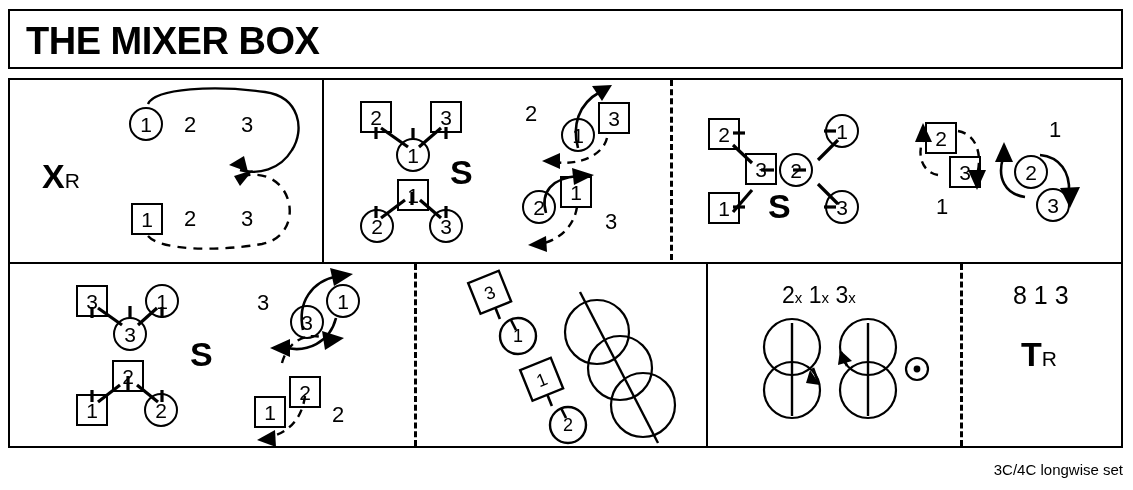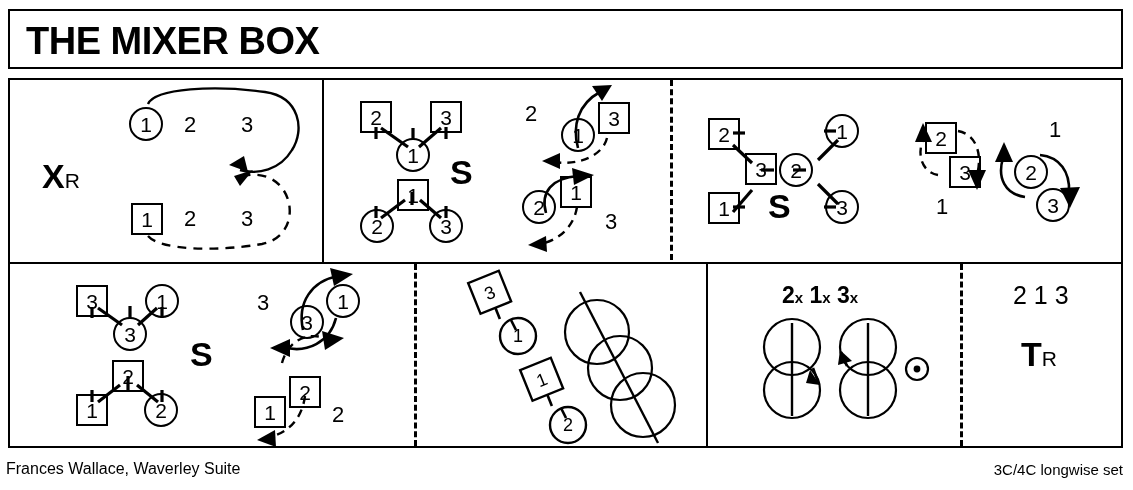--- a/index.html
+++ b/index.html
@@ -122,21 +122,20 @@
   .fig-letter .sub {
     font-size: 21px;
     font-weight: normal;
     vertical-align: baseline;
   }
   .label-txt {
     position: absolute;
     font-size: 23px;
     line-height: 1;
     white-space: nowrap;
-    font-weight: bold;
   }
   .label-txt .sub {
     font-size: 15px;
   }
   svg { overflow: visible; }
   .ov { position: absolute; left:0; top:0; pointer-events:none; }
 </style>
 </head>
 <body>
 
@@ -353,22 +352,21 @@
     <circle cx="868" cy="347" r="28" fill="none" stroke="#000" stroke-width="2.2"></circle>
     <circle cx="868" cy="390" r="28" fill="none" stroke="#000" stroke-width="2.2"></circle>
     <line x1="868" y1="323" x2="868" y2="416" stroke="#000" stroke-width="2.4"></line>
     <path d="M841,352 L847,366" stroke="#000" stroke-width="2.6" fill="none"></path>
     <path d="M838,365 L840,350 L852,361 Z" fill="#000"></path>
 
     <circle cx="917" cy="369" r="11" fill="none" stroke="#000" stroke-width="2.2"></circle>
     <circle cx="917" cy="369" r="3.4" fill="#000"></circle>
   </svg>
 
-  <div class="num big" style="left:1013px; top:283px;">2 1 3</div>
+  <div class="num big" style="left:1013px; top:283px;">8 1 3</div>
 
   <div class="fig-letter" style="left:1021px; top:337px;">
     <span>T</span><span class="sub">R</span>
   </div>
 
-  <div class="foot-left">Frances Wallace, Waverley Suite</div>
   <div class="foot-right">3C/4C longwise set</div>
 
 </div>
 
 </body></html>

